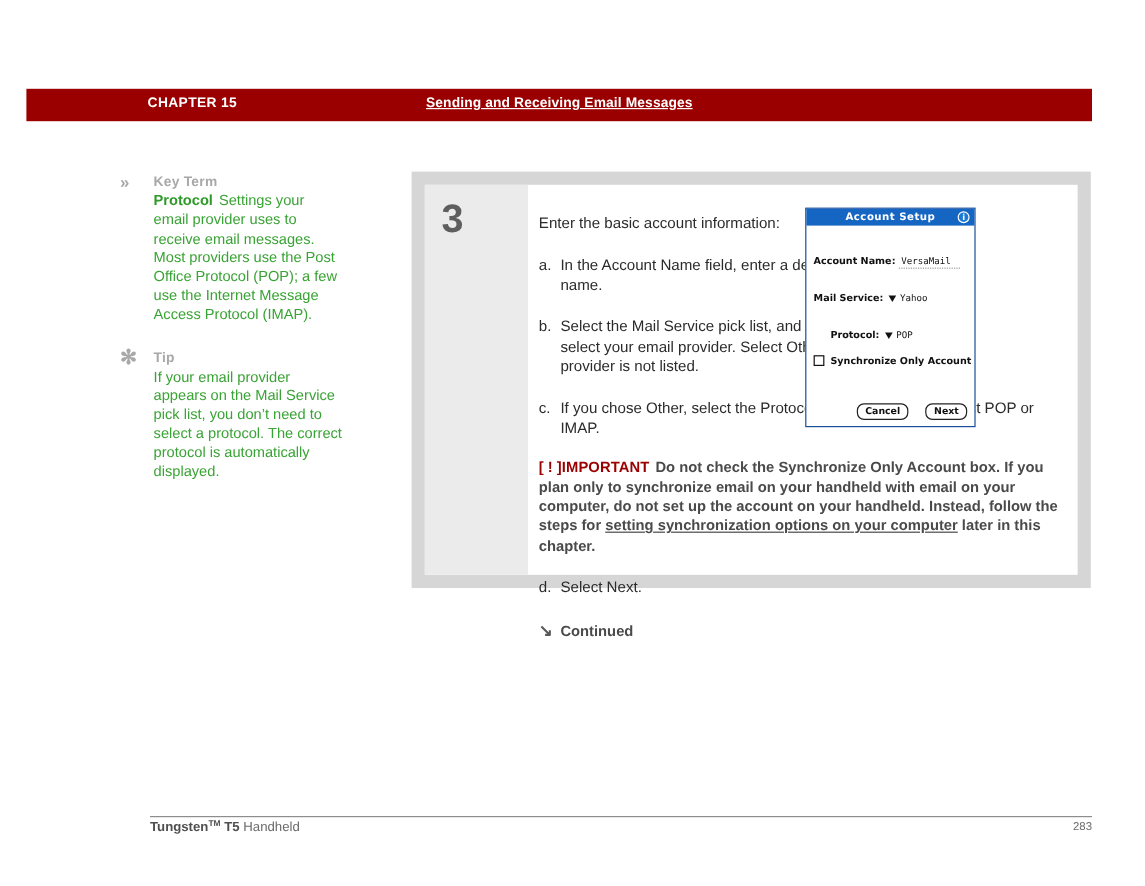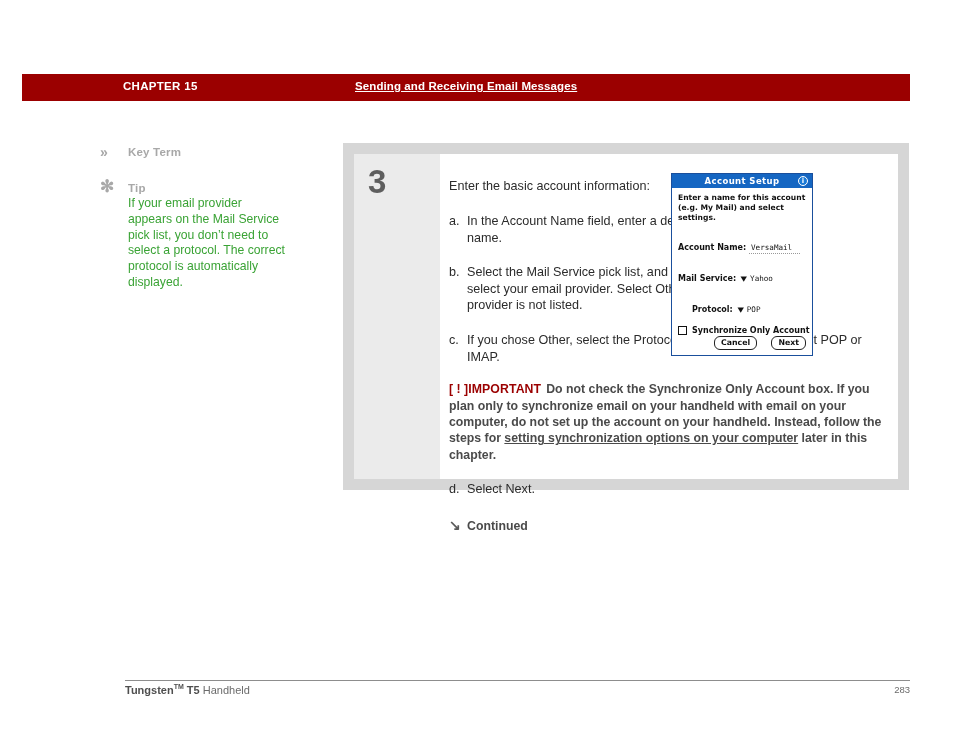--- a/index.html
+++ b/index.html
@@ -343,20 +343,21 @@
 <div class="header-bar">
   <span class="header-chapter">CHAPTER 15</span>
   <span class="header-title">Sending and Receiving Email Messages</span>
 </div>
 
 <div class="sidebar">
 
   <div class="side-block">
     <span class="side-icon">»</span>
     <div class="side-label">Key Term</div>
+    <div class="side-body"><span class="term">Protocol</span><span class="term-gap"></span><span>Settings your email provider uses to receive email messages. Most providers use the Post Office Protocol (POP); a few use the Internet Message Access Protocol (IMAP).</span></div>
   </div>
 
   <div class="side-block" style="margin-top:20px;">
     <span class="side-icon asterisk">✻</span>
     <div class="side-label">Tip</div>
     <div class="side-body">If your email provider appears on the Mail Service pick list, you don’t need to select a protocol. The correct protocol is automatically displayed.</div>
   </div>
 
 </div>
 
@@ -402,21 +403,20 @@
 
     <div class="pda">
 
       <div class="pda-titlebar">
         <span class="pda-title">Account Setup</span>
         <span class="pda-info-icon">i</span>
       </div>
 
       <div class="pda-body">
 
-        <div class="pda-desc">Enter a name for this account (e.g. My Mail) and select settings.</div>
 
         <div class="pda-row">
           <span>Account Name:</span>
           <span class="value pda-underline">VersaMail</span>
         </div>
 
         <div class="pda-row">
           <span>Mail Service:</span>
           <span class="pda-tri">▼</span>
           <span class="value">Yahoo</span>

